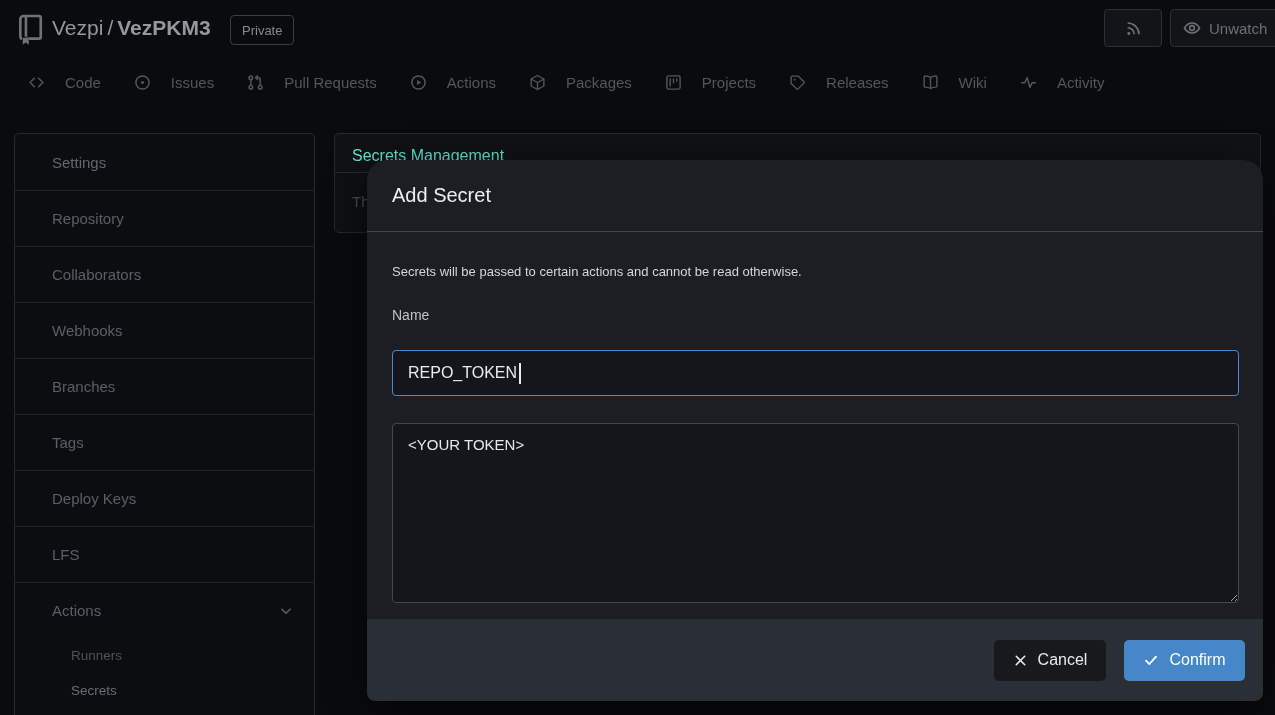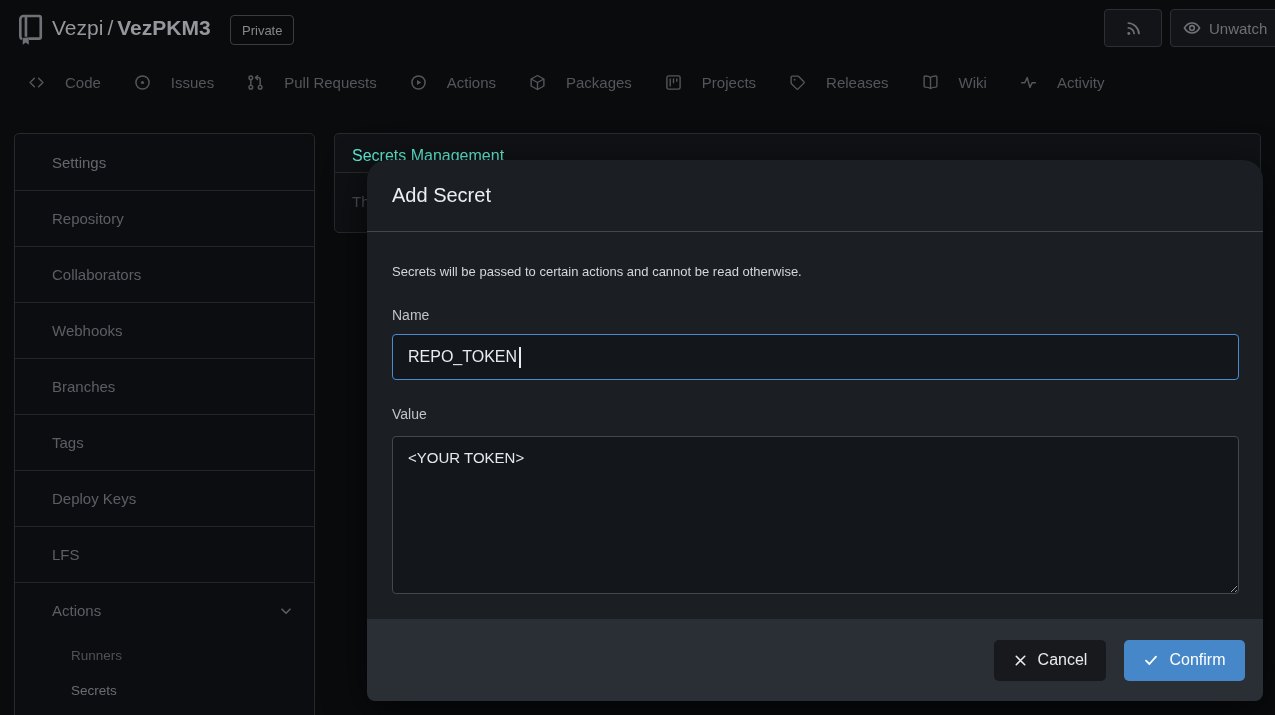--- a/index.html
+++ b/index.html
@@ -74,28 +74,28 @@
     box-shadow:0 10px 40px rgba(0,0,0,0.65);
   }
   .modal-header {
     height:72px; display:flex; align-items:center; padding-left:25px;
     border-bottom:1px solid #42474d; color:#eceef0; font-size:20px;
   }
   .modal-body { padding:30px 24px 0 25px; }
   .modal-desc { color:#d4d7da; font-size:13px; line-height:19px; }
   .field-label { margin-top:26px; color:#c0c4c9; font-size:14px; line-height:17px; }
   .name-input {
-    margin-top:10px; height:46px; width:100%;
+    margin-top:26px; height:46px; width:100%;
     background:#13161b; border:1px solid #4a8bd0; border-radius:4px;
     display:flex; align-items:center; padding:0 15px;
     color:#e9ebed; font-size:16px; cursor:text;
   }
   .caret { width:1.5px; height:21px; background:#e9ebee; margin-left:2px; }
   .value-textarea {
-    margin-top:13px; height:158px; width:100%;
+    margin-top:27px; height:180px; width:100%;
     background:#13161b; border:1px solid #44484e; border-radius:4px;
     padding:12px 15px; color:#e6e8ea; font-size:15px;
     font-family:"Liberation Sans", sans-serif; resize:both; outline:none;
   }
   .modal-footer {
     position:absolute; left:0; bottom:0; width:100%; height:82px;
     background:#2a2f36; border-radius:0 0 8px 8px;
     display:flex; align-items:center; justify-content:flex-end; gap:18px; padding-right:18px;
   }
   .btn {
@@ -262,21 +262,20 @@
     <div class="modal-header">
       <span>Add Secret</span>
     </div>
     <div class="modal-body">
       <div class="modal-desc">Secrets will be passed to certain actions and cannot be read otherwise.</div>
       <div class="field-label">Name</div>
       <div class="name-input">
         <span>REPO_TOKEN</span>
         <span class="caret"></span>
       </div>
-      <div class="field-label">Value</div>
       <textarea class="value-textarea" spellcheck="false" style="">&lt;YOUR TOKEN&gt;</textarea>
     </div>
     <div class="modal-footer">
       <button class="btn btn-cancel">
         <span>
           <svg width="15" height="15" viewBox="0 0 16 16" fill="none" stroke="currentColor" stroke-width="1.7" stroke-linecap="round">
               <path d="M3.5 3.5l9 9M12.5 3.5l-9 9"></path>
             </svg>
         </span>
         <span>Cancel</span>

